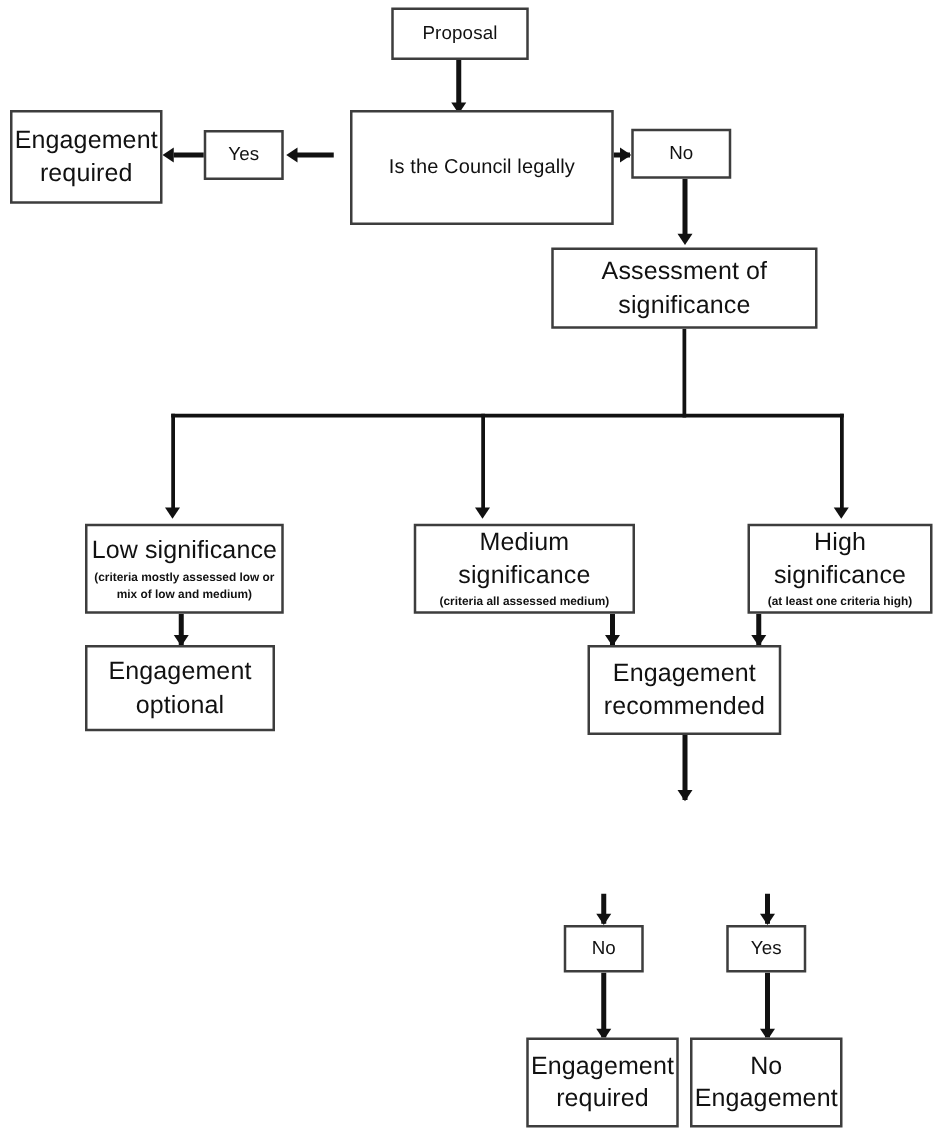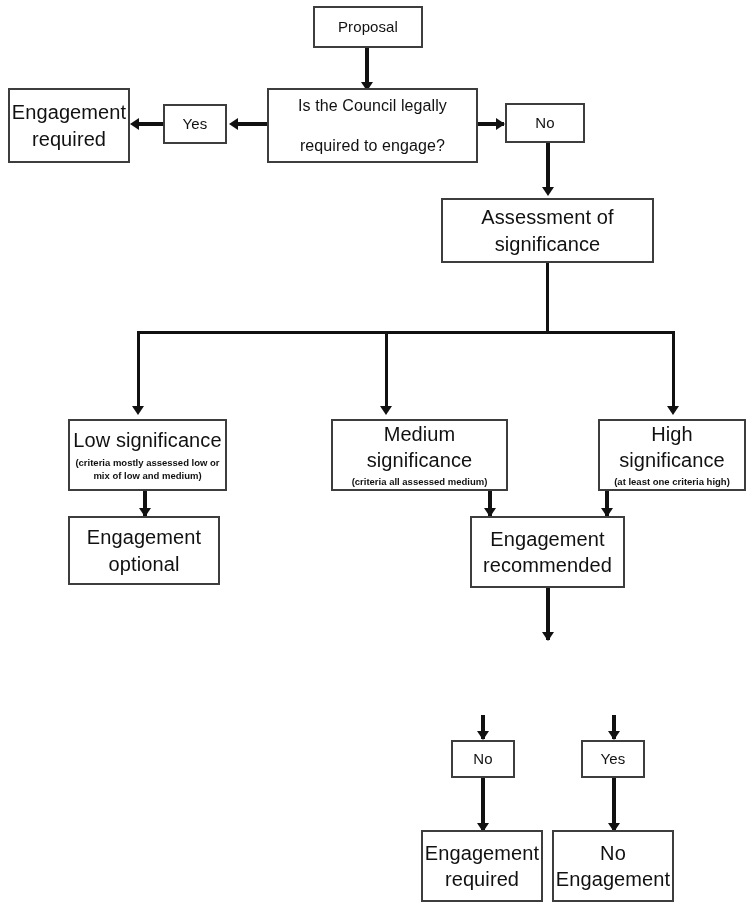--- a/index.html
+++ b/index.html
@@ -84,23 +84,22 @@
 
 <div id="canvas">
 
   <div class="node small" style="left:313px; top:6px; width:110px; height:42px;">
     <div class="title">Proposal</div>
   </div>
 
   <div class="vline" style="left:365px; top:48px; width:4px; height:37px;"></div>
   <div class="arrow-down" style="left:361px; top:82px;"></div>
 
-  <div class="node two-line" style="left:267px; top:88px; width:211px; height:75px;gap:19px;">
+  <div class="node two-line" style="left:280px; top:88px; width:211px; height:92px;gap:19px;">
     <div class="title">Is the Council legally</div>
-    <div class="title">required to engage?</div>
   </div>
 
   <div class="hline" style="left:237px; top:122px; width:30px; height:4px;"></div>
   <div class="arrow-left" style="left:229px; top:118px;"></div>
 
   <div class="node small" style="left:163px; top:104px; width:64px; height:40px;">
     <div class="title">Yes</div>
   </div>
 
   <div class="hline" style="left:139px; top:122px; width:26px; height:4px;"></div>

